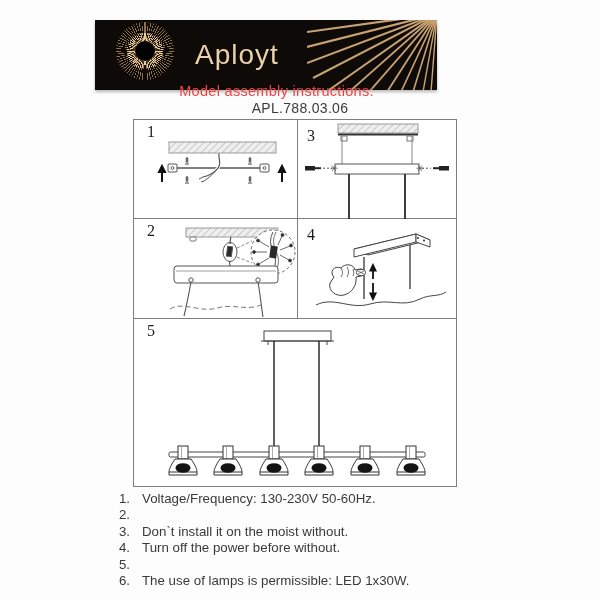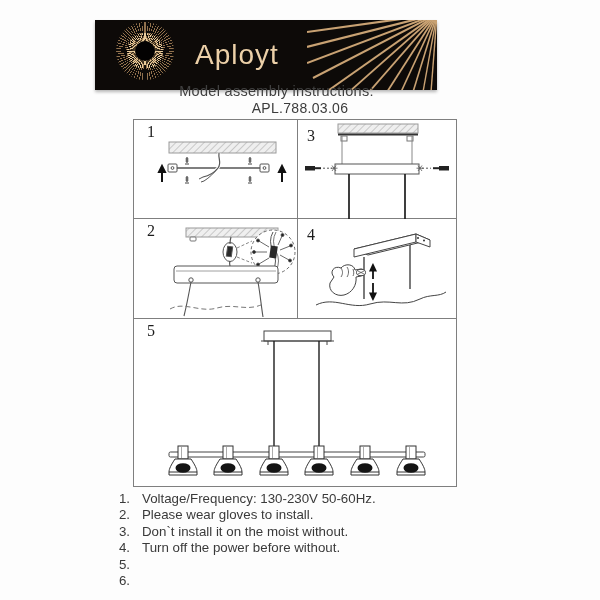--- a/index.html
+++ b/index.html
@@ -18,21 +18,21 @@
     background:repeating-conic-gradient(#ecd0a2 0 2.4deg,rgba(0,0,0,0) 2.4deg 6.5deg);}
   .starburst-core{position:absolute;left:40px;top:21px;width:20px;height:20px;border-radius:50%;
     background:#030202;box-shadow:0 0 5px 2px rgba(220,180,120,.45);}
   .wordmark{
     position:absolute;left:100px;top:0;height:70px;display:flex;align-items:center;
     color:#ecd0a8;font-size:28px;font-weight:300;letter-spacing:1px;
   }
   .rays{position:absolute;right:0;top:0;}
   
   .doc-title{position:absolute;left:0;top:83px;width:553px;text-align:center;
-    font-size:14.5px;font-weight:500;color:#404040;letter-spacing:.3px;}
+    font-size:14.5px;font-weight:500;color:#ef4444;letter-spacing:.3px;}
   .doc-model{position:absolute;left:0;top:100px;width:600px;text-align:center;
     font-size:14px;font-weight:500;color:#3c3c3c;letter-spacing:.3px;}
   
   .grid{position:absolute;left:133px;top:119px;width:322px;height:366px;
     border:1px solid #7f7f7f;background:#fff;}
   .cell{position:absolute;box-sizing:border-box;}
   .c1{left:0;top:0;width:164px;height:99px;border-right:1px solid #7f7f7f;border-bottom:1px solid #7f7f7f;}
   .c3{left:164px;top:0;width:158px;height:99px;border-bottom:1px solid #7f7f7f;}
   .c2{left:0;top:99px;width:164px;height:100px;border-right:1px solid #7f7f7f;border-bottom:1px solid #7f7f7f;}
   .c4{left:164px;top:99px;width:158px;height:100px;border-bottom:1px solid #7f7f7f;}
@@ -322,29 +322,29 @@
   </div>
 </div>
 
 <div class="instr">
   <div class="instr-row">
     <span class="instr-num">1.</span>
     <span class="instr-text">Voltage/Frequency: 130-230V 50-60Hz.</span>
   </div>
   <div class="instr-row">
     <span class="instr-num">2.</span>
-    <span class="instr-text">Please wear gloves to install.</span>
   </div>
   <div class="instr-row">
     <span class="instr-num">3.</span>
     <span class="instr-text">Don`t install it on the moist without.</span>
   </div>
   <div class="instr-row">
     <span class="instr-num">4.</span>
     <span class="instr-text">Turn off the power before without.</span>
   </div>
   <div class="instr-row">
     <span class="instr-num">5.</span>
   </div>
   <div class="instr-row">
     <span class="instr-num">6.</span>
+    <span class="instr-text">The use of lamps is permissible: LED 1x30W.</span>
   </div>
 </div>
 
 </body></html>

